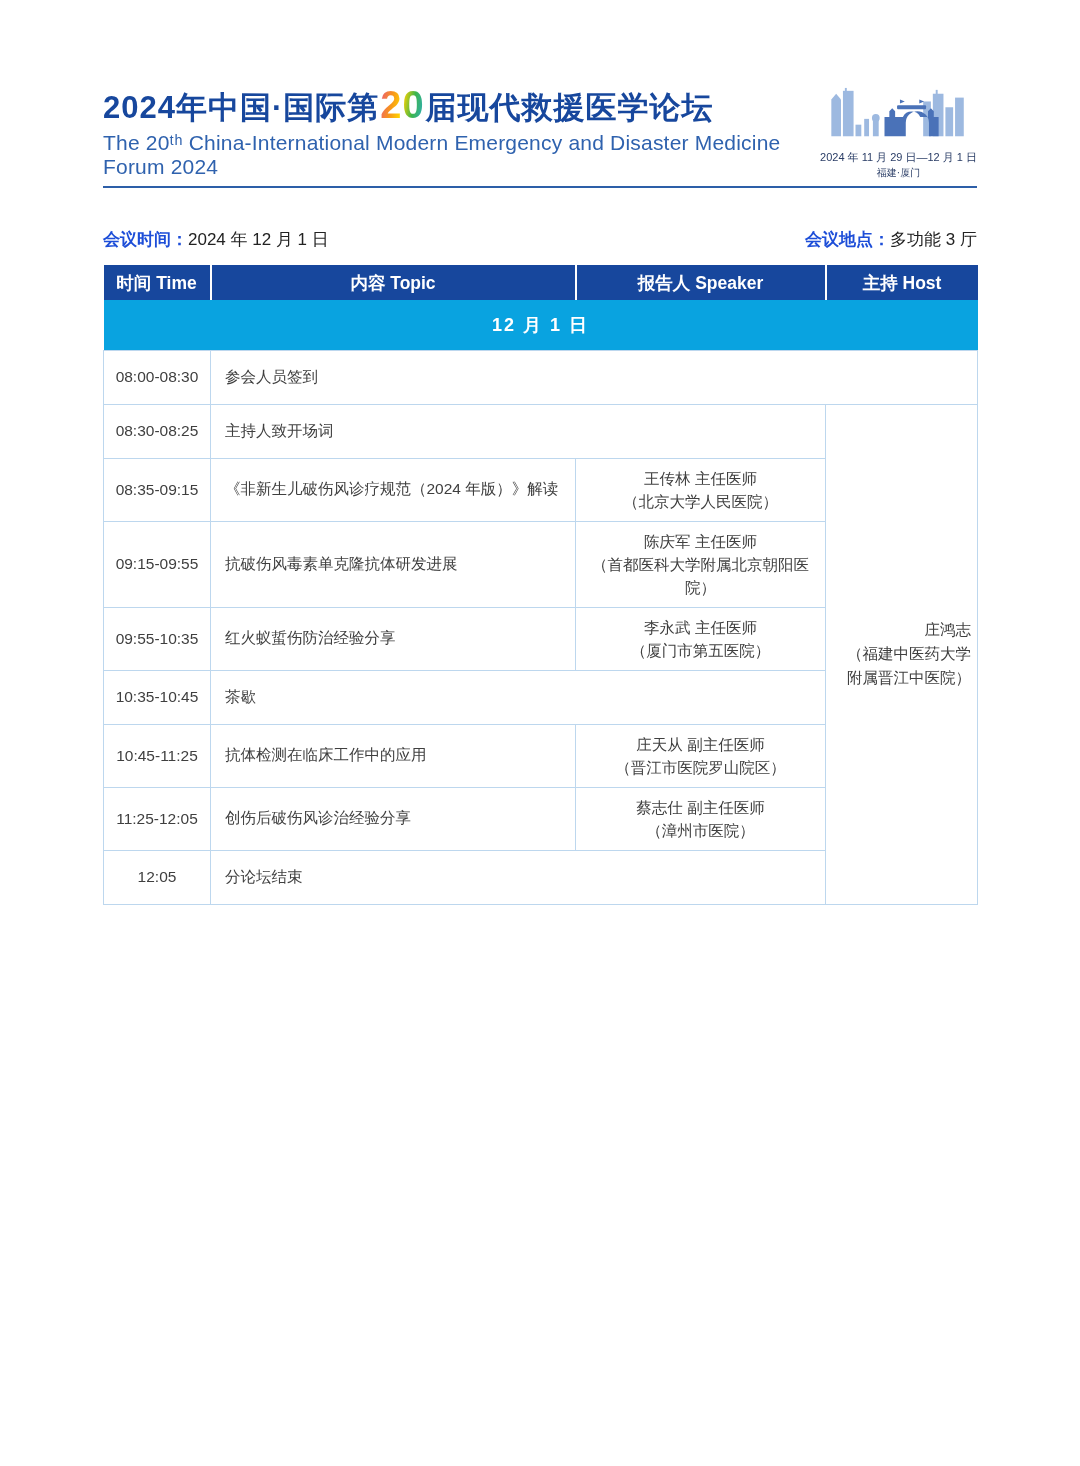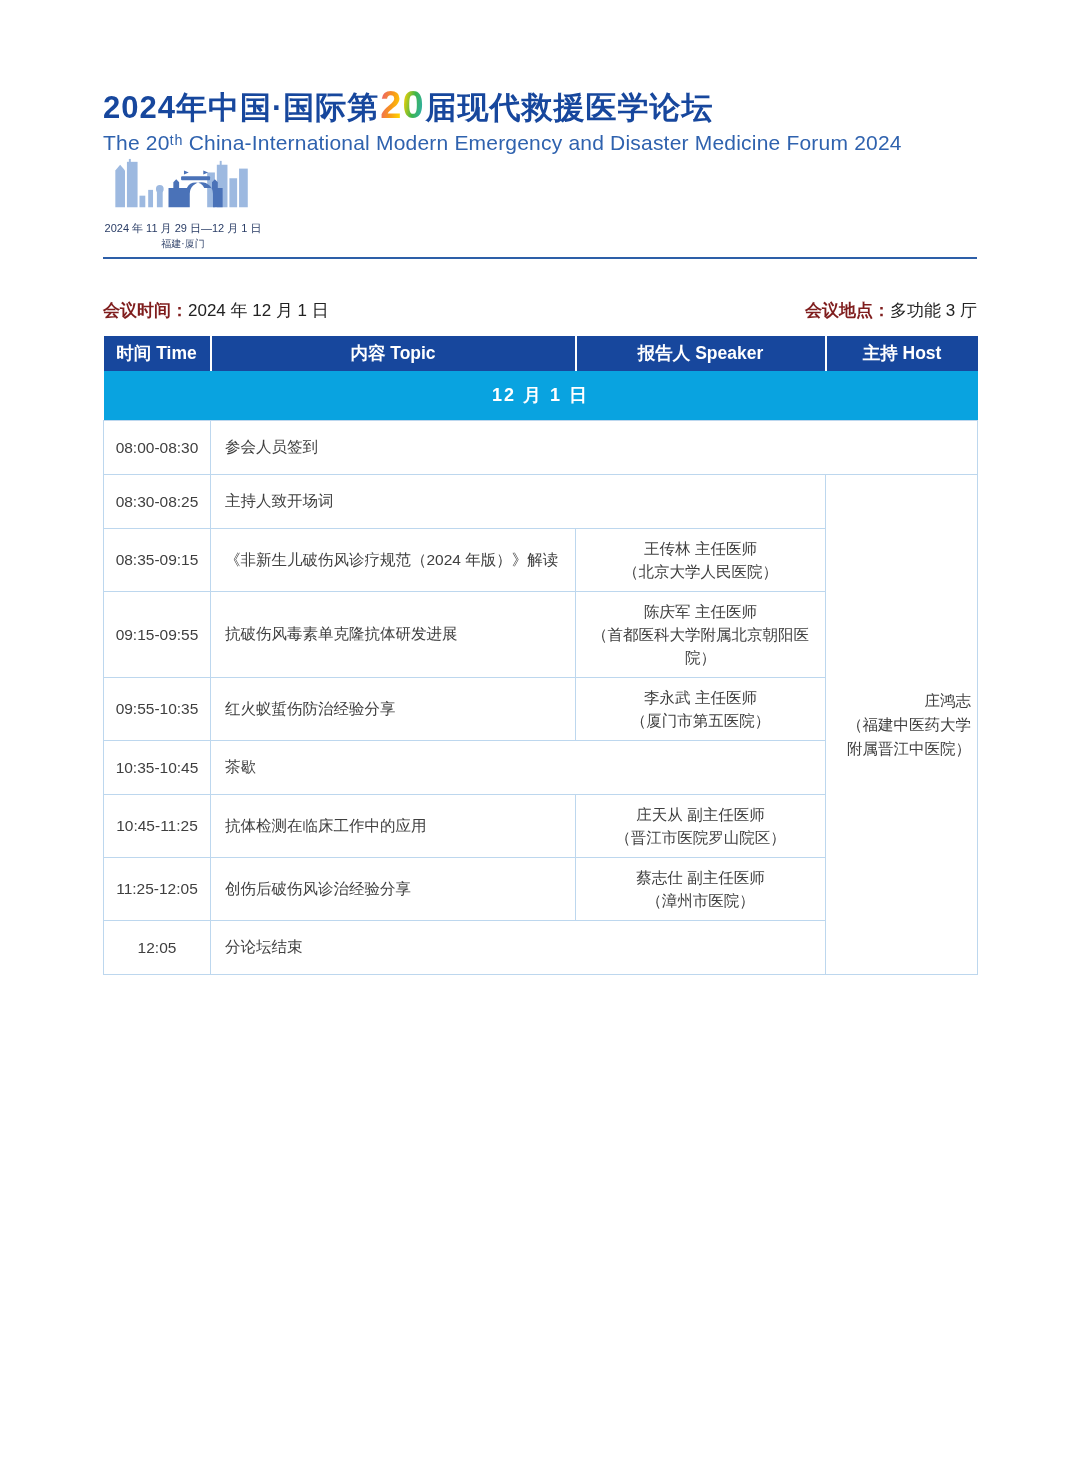--- a/index.html
+++ b/index.html
@@ -1,41 +1,41 @@
 <!DOCTYPE html>
 <html><head>
 <meta charset="utf-8">
 <style>
   * { margin:0; padding:0; box-sizing:border-box; }
   html,body { background:#ffffff; }
   body { font-family:"Liberation Sans","DejaVu Sans",sans-serif; color:#333; }
   .page { width:1080px; height:1466px; background:#fff; padding:0 103px; overflow:hidden; }
 
   
-  .forum-header { margin-top:84px; display:flex; justify-content:space-between; align-items:flex-start;flex-direction:column; }
+  .forum-header { margin-top:84px; display:flex; justify-content:space-between; align-items:flex-start; }
   .logo-title { font-size:31px; font-weight:bold; color:#17479d; letter-spacing:1px; line-height:1.15; white-space:nowrap; }
   .logo-num {
     font-size:38px; font-weight:bold; padding:0 1px;
     background:linear-gradient(100deg,#e94f8a 0%,#f7941d 28%,#ffd200 48%,#3db54a 70%,#29abe2 100%);
     -webkit-background-clip:text; background-clip:text; color:transparent;
   }
   .logo-subtitle { font-size:21px; color:#2f62ae; margin-top:3px; letter-spacing:.2px; }
   .event-badge { text-align:center; width:160px; margin-top:2px; }
   .badge-date { font-size:11px; color:#2a3d66; margin-top:2px; white-space:nowrap; }
   .badge-loc { font-size:10px; color:#2a3d66; margin-top:1px; }
   .header-rule { border:none; border-top:2px solid #2d5fa8; margin-top:6px; }
 
   
   .doc-title { text-align:center; margin-top:52px; }
   .doc-title .t1 { font-size:25px; font-weight:bold; color:#164a9b; line-height:34px; }
   .doc-title .t3 { font-size:22px; font-weight:bold; color:#2e2e2e; line-height:32px; margin-top:3px; }
 
   
   .meeting-info { display:flex; justify-content:space-between; margin-top:40px; font-size:17px; color:#222; }
-  .meeting-info .lbl { font-weight:bold; color:#7f1d1d; }
+  .meeting-info .lbl { font-weight:bold; color:#1d4ed8; }
 
   
   table.schedule { width:874px; border-collapse:collapse; table-layout:fixed; margin-top:14px; }
   col.c-time{width:107px;} col.c-topic{width:365px;} col.c-speaker{width:250px;} col.c-host{width:152px;}
   th { background:#17479d; color:#fff; font-size:17.5px; font-weight:bold; height:35px; border-left:2px solid #fff; }
   th:first-child { border-left:none; }
   tr.band th { background:#09a3e0; border:none; height:50px; font-size:18px; letter-spacing:2px; }
   td { border:1px solid #bdd7ee; font-size:15.5px; color:#3f3f3f; padding:8px 6px; vertical-align:middle; }
   tbody tr { height:54px; }
   .time-cell { text-align:center; white-space:nowrap; padding:8px 2px; }

